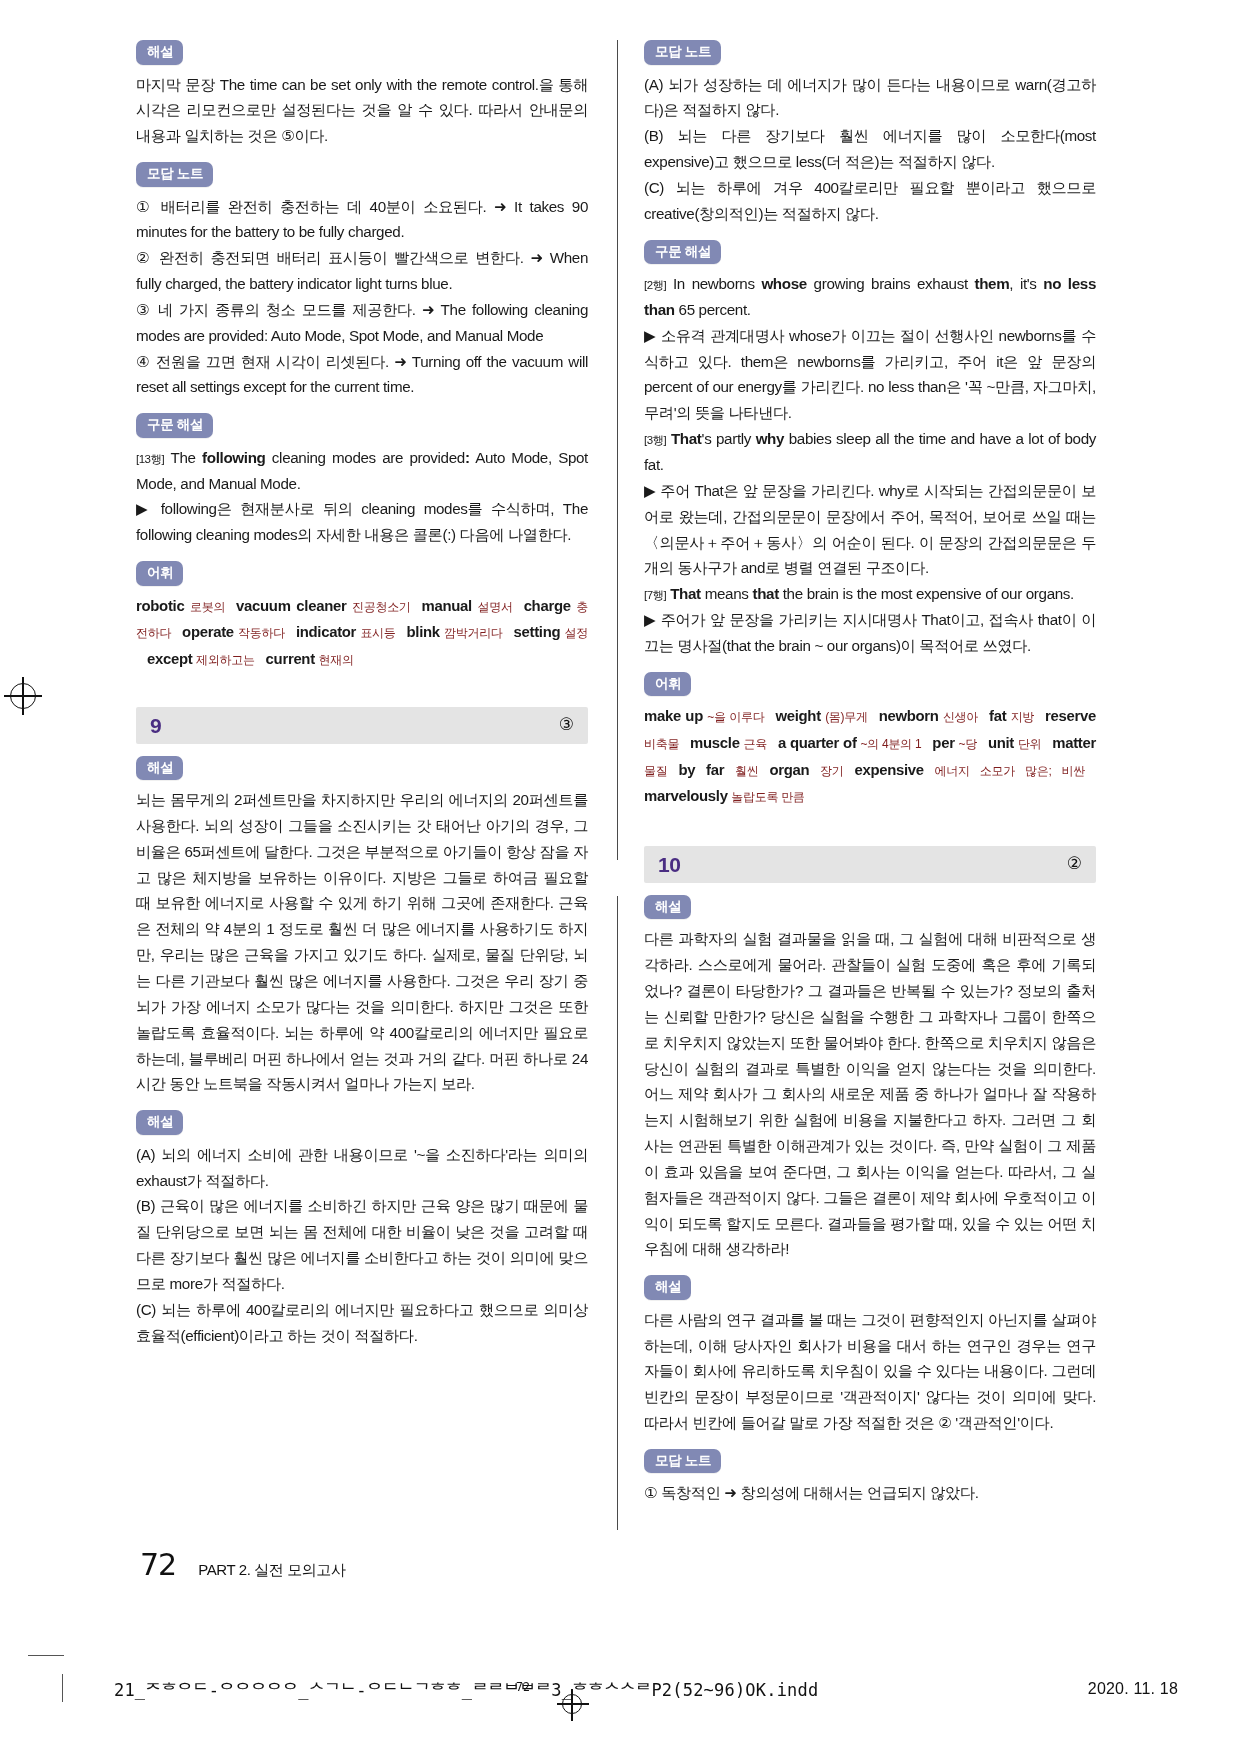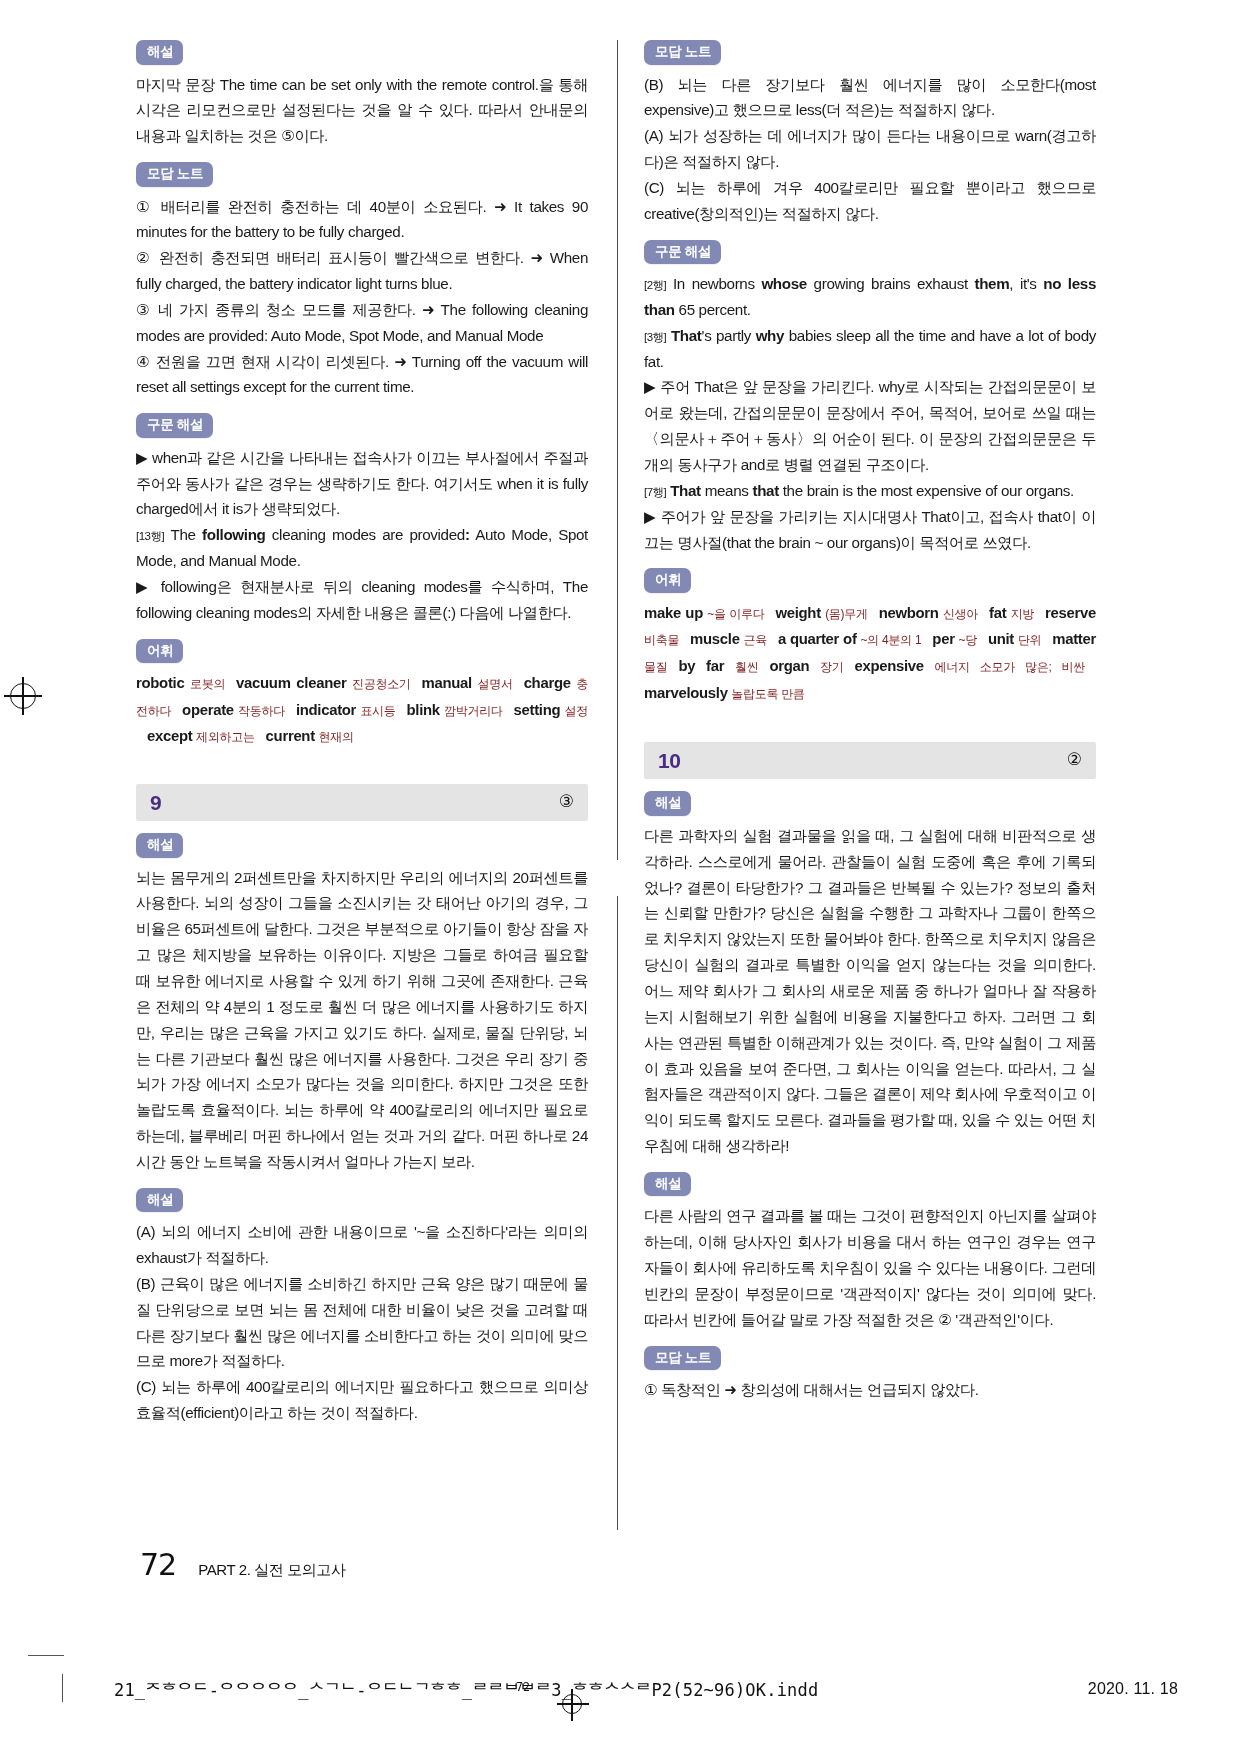--- a/index.html
+++ b/index.html
@@ -241,21 +241,20 @@
       <div class="block">
         <span class="badge">모답 노트</span>
         <p class="para">① 배터리를 완전히 충전하는 데 40분이 소요된다. ➜ It takes 90 minutes for the battery to be fully charged.</p>
         <p class="para">② 완전히 충전되면 배터리 표시등이 빨간색으로 변한다. ➜ When fully charged, the battery indicator light turns blue.</p>
         <p class="para">③ 네 가지 종류의 청소 모드를 제공한다. ➜ The following cleaning modes are provided: Auto Mode, Spot Mode, and Manual Mode</p>
         <p class="para">④ 전원을 끄면 현재 시각이 리셋된다. ➜ Turning off the vacuum will reset all settings except for the current time.</p>
       </div>
 
       <div class="block">
         <span class="badge">구문 해설</span>
-        <p class="para">▶ when과 같은 시간을 나타내는 접속사가 이끄는 부사절에서 주절과 주어와 동사가 같은 경우는 생략하기도 한다. 여기서도 when it is fully charged에서 it is가 생략되었다.</p>
         <p class="para"><span class="line-no">[13행]</span> The <span class="b">following</span> cleaning modes are provided<span class="b">:</span> Auto Mode, Spot Mode, and Manual Mode.</p>
         <p class="para">▶ following은 현재분사로 뒤의 cleaning modes를 수식하며, The following cleaning modes의 자세한 내용은 콜론(:) 다음에 나열한다.</p>
       </div>
 
       <div class="block">
         <span class="badge">어휘</span>
         <p class="vocab"><span class="term">robotic</span> <span class="gloss">로봇의</span><span class="sep"></span><span class="term">vacuum cleaner</span> <span class="gloss">진공청소기</span><span class="sep"></span><span class="term">manual</span> <span class="gloss">설명서</span><span class="sep"></span><span class="term">charge</span> <span class="gloss">충전하다</span><span class="sep"></span><span class="term">operate</span> <span class="gloss">작동하다</span><span class="sep"></span><span class="term">indicator</span> <span class="gloss">표시등</span><span class="sep"></span><span class="term">blink</span> <span class="gloss">깜박거리다</span><span class="sep"></span><span class="term">setting</span> <span class="gloss">설정</span><span class="sep"></span><span class="term">except</span> <span class="gloss">제외하고는</span><span class="sep"></span><span class="term">current</span> <span class="gloss">현재의</span></p>
       </div>
 
       <div class="qhead" style="margin-top:34px;">
@@ -274,28 +273,29 @@
         <p class="para">(B) 근육이 많은 에너지를 소비하긴 하지만 근육 양은 많기 때문에 물질 단위당으로 보면 뇌는 몸 전체에 대한 비율이 낮은 것을 고려할 때 다른 장기보다 훨씬 많은 에너지를 소비한다고 하는 것이 의미에 맞으므로 more가 적절하다.</p>
         <p class="para">(C) 뇌는 하루에 400칼로리의 에너지만 필요하다고 했으므로 의미상 효율적(efficient)이라고 하는 것이 적절하다.</p>
       </div>
 
     </div>
 
     <div class="col col-right">
 
       <div class="block">
         <span class="badge">모답 노트</span>
+        <p class="para">(A) 뇌가 성장하는 데 에너지가 많이 든다는 내용이므로 warn(경고하다)은 적절하지 않다.</p>
         <p class="para">(B) 뇌는 다른 장기보다 훨씬 에너지를 많이 소모한다(most expensive)고 했으므로 less(더 적은)는 적절하지 않다.</p>
-        <p class="para">(A) 뇌가 성장하는 데 에너지가 많이 든다는 내용이므로 warn(경고하다)은 적절하지 않다.</p>
         <p class="para">(C) 뇌는 하루에 겨우 400칼로리만 필요할 뿐이라고 했으므로 creative(창의적인)는 적절하지 않다.</p>
       </div>
 
       <div class="block">
         <span class="badge">구문 해설</span>
         <p class="para"><span class="line-no">[2행]</span> In newborns <span class="b">whose</span> growing brains exhaust <span class="b">them</span>, it's <span class="b">no less than</span> 65 percent.</p>
+        <p class="para">▶ 소유격 관계대명사 whose가 이끄는 절이 선행사인 newborns를 수식하고 있다. them은 newborns를 가리키고, 주어 it은 앞 문장의 percent of our energy를 가리킨다. no less than은 '꼭 ~만큼, 자그마치, 무려'의 뜻을 나타낸다.</p>
         <p class="para"><span class="line-no">[3행]</span> <span class="b">That</span>'s partly <span class="b">why</span> babies sleep all the time and have a lot of body fat.</p>
         <p class="para">▶ 주어 That은 앞 문장을 가리킨다. why로 시작되는 간접의문문이 보어로 왔는데, 간접의문문이 문장에서 주어, 목적어, 보어로 쓰일 때는 〈의문사＋주어＋동사〉의 어순이 된다. 이 문장의 간접의문문은 두 개의 동사구가 and로 병렬 연결된 구조이다.</p>
         <p class="para"><span class="line-no">[7행]</span> <span class="b">That</span> means <span class="b">that</span> the brain is the most expensive of our organs.</p>
         <p class="para">▶ 주어가 앞 문장을 가리키는 지시대명사 That이고, 접속사 that이 이끄는 명사절(that the brain ~ our organs)이 목적어로 쓰였다.</p>
       </div>
 
       <div class="block">
         <span class="badge">어휘</span>
         <p class="vocab"><span class="term">make up</span> <span class="gloss">~을 이루다</span><span class="sep"></span><span class="term">weight</span> <span class="gloss">(몸)무게</span><span class="sep"></span><span class="term">newborn</span> <span class="gloss">신생아</span><span class="sep"></span><span class="term">fat</span> <span class="gloss">지방</span><span class="sep"></span><span class="term">reserve</span> <span class="gloss">비축물</span><span class="sep"></span><span class="term">muscle</span> <span class="gloss">근육</span><span class="sep"></span><span class="term">a quarter of</span> <span class="gloss">~의 4분의 1</span><span class="sep"></span><span class="term">per</span> <span class="gloss">~당</span><span class="sep"></span><span class="term">unit</span> <span class="gloss">단위</span><span class="sep"></span><span class="term">matter</span> <span class="gloss">물질</span><span class="sep"></span><span class="term">by far</span> <span class="gloss">훨씬</span><span class="sep"></span><span class="term">organ</span> <span class="gloss">장기</span><span class="sep"></span><span class="term">expensive</span> <span class="gloss">에너지 소모가 많은; 비싼</span><span class="sep"></span><span class="term">marvelously</span> <span class="gloss">놀랍도록 만큼</span></p>
       </div>

